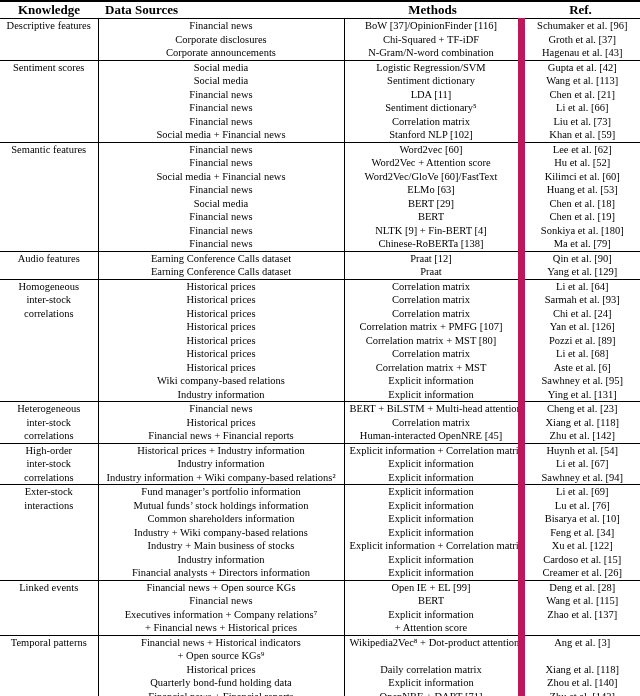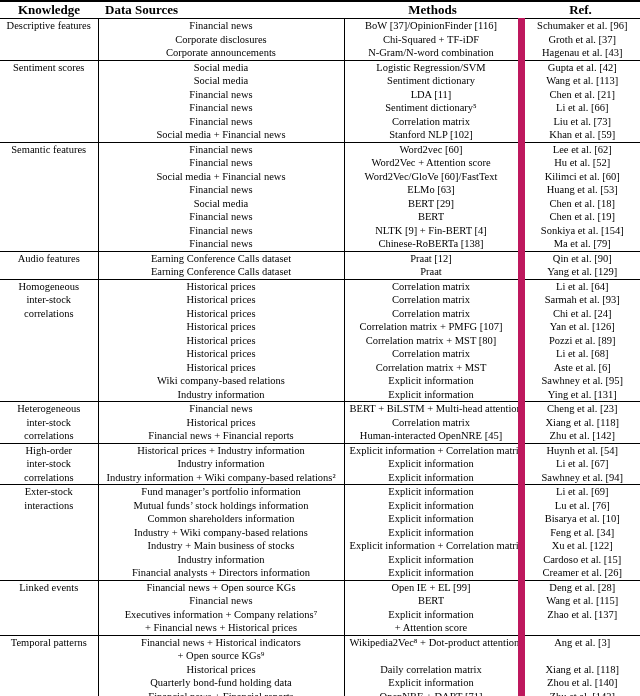--- a/index.html
+++ b/index.html
@@ -168,21 +168,21 @@
         <td class="ref">Chen et al. [18]</td>
       </tr>
       <tr>
         <td class="source">Financial news</td>
         <td class="method">BERT</td>
         <td class="ref">Chen et al. [19]</td>
       </tr>
       <tr>
         <td class="source">Financial news</td>
         <td class="method">NLTK [9] + Fin-BERT [4]</td>
-        <td class="ref">Sonkiya et al. [154]</td>
+        <td class="ref">Sonkiya et al. [180]</td>
       </tr>
       <tr>
         <td class="source">Financial news</td>
         <td class="method">Chinese-RoBERTa [138]</td>
         <td class="ref">Ma et al. [79]</td>
       </tr>
     </tbody>
     <tbody>
       <tr>
         <td class="knowledge" rowspan="2">

